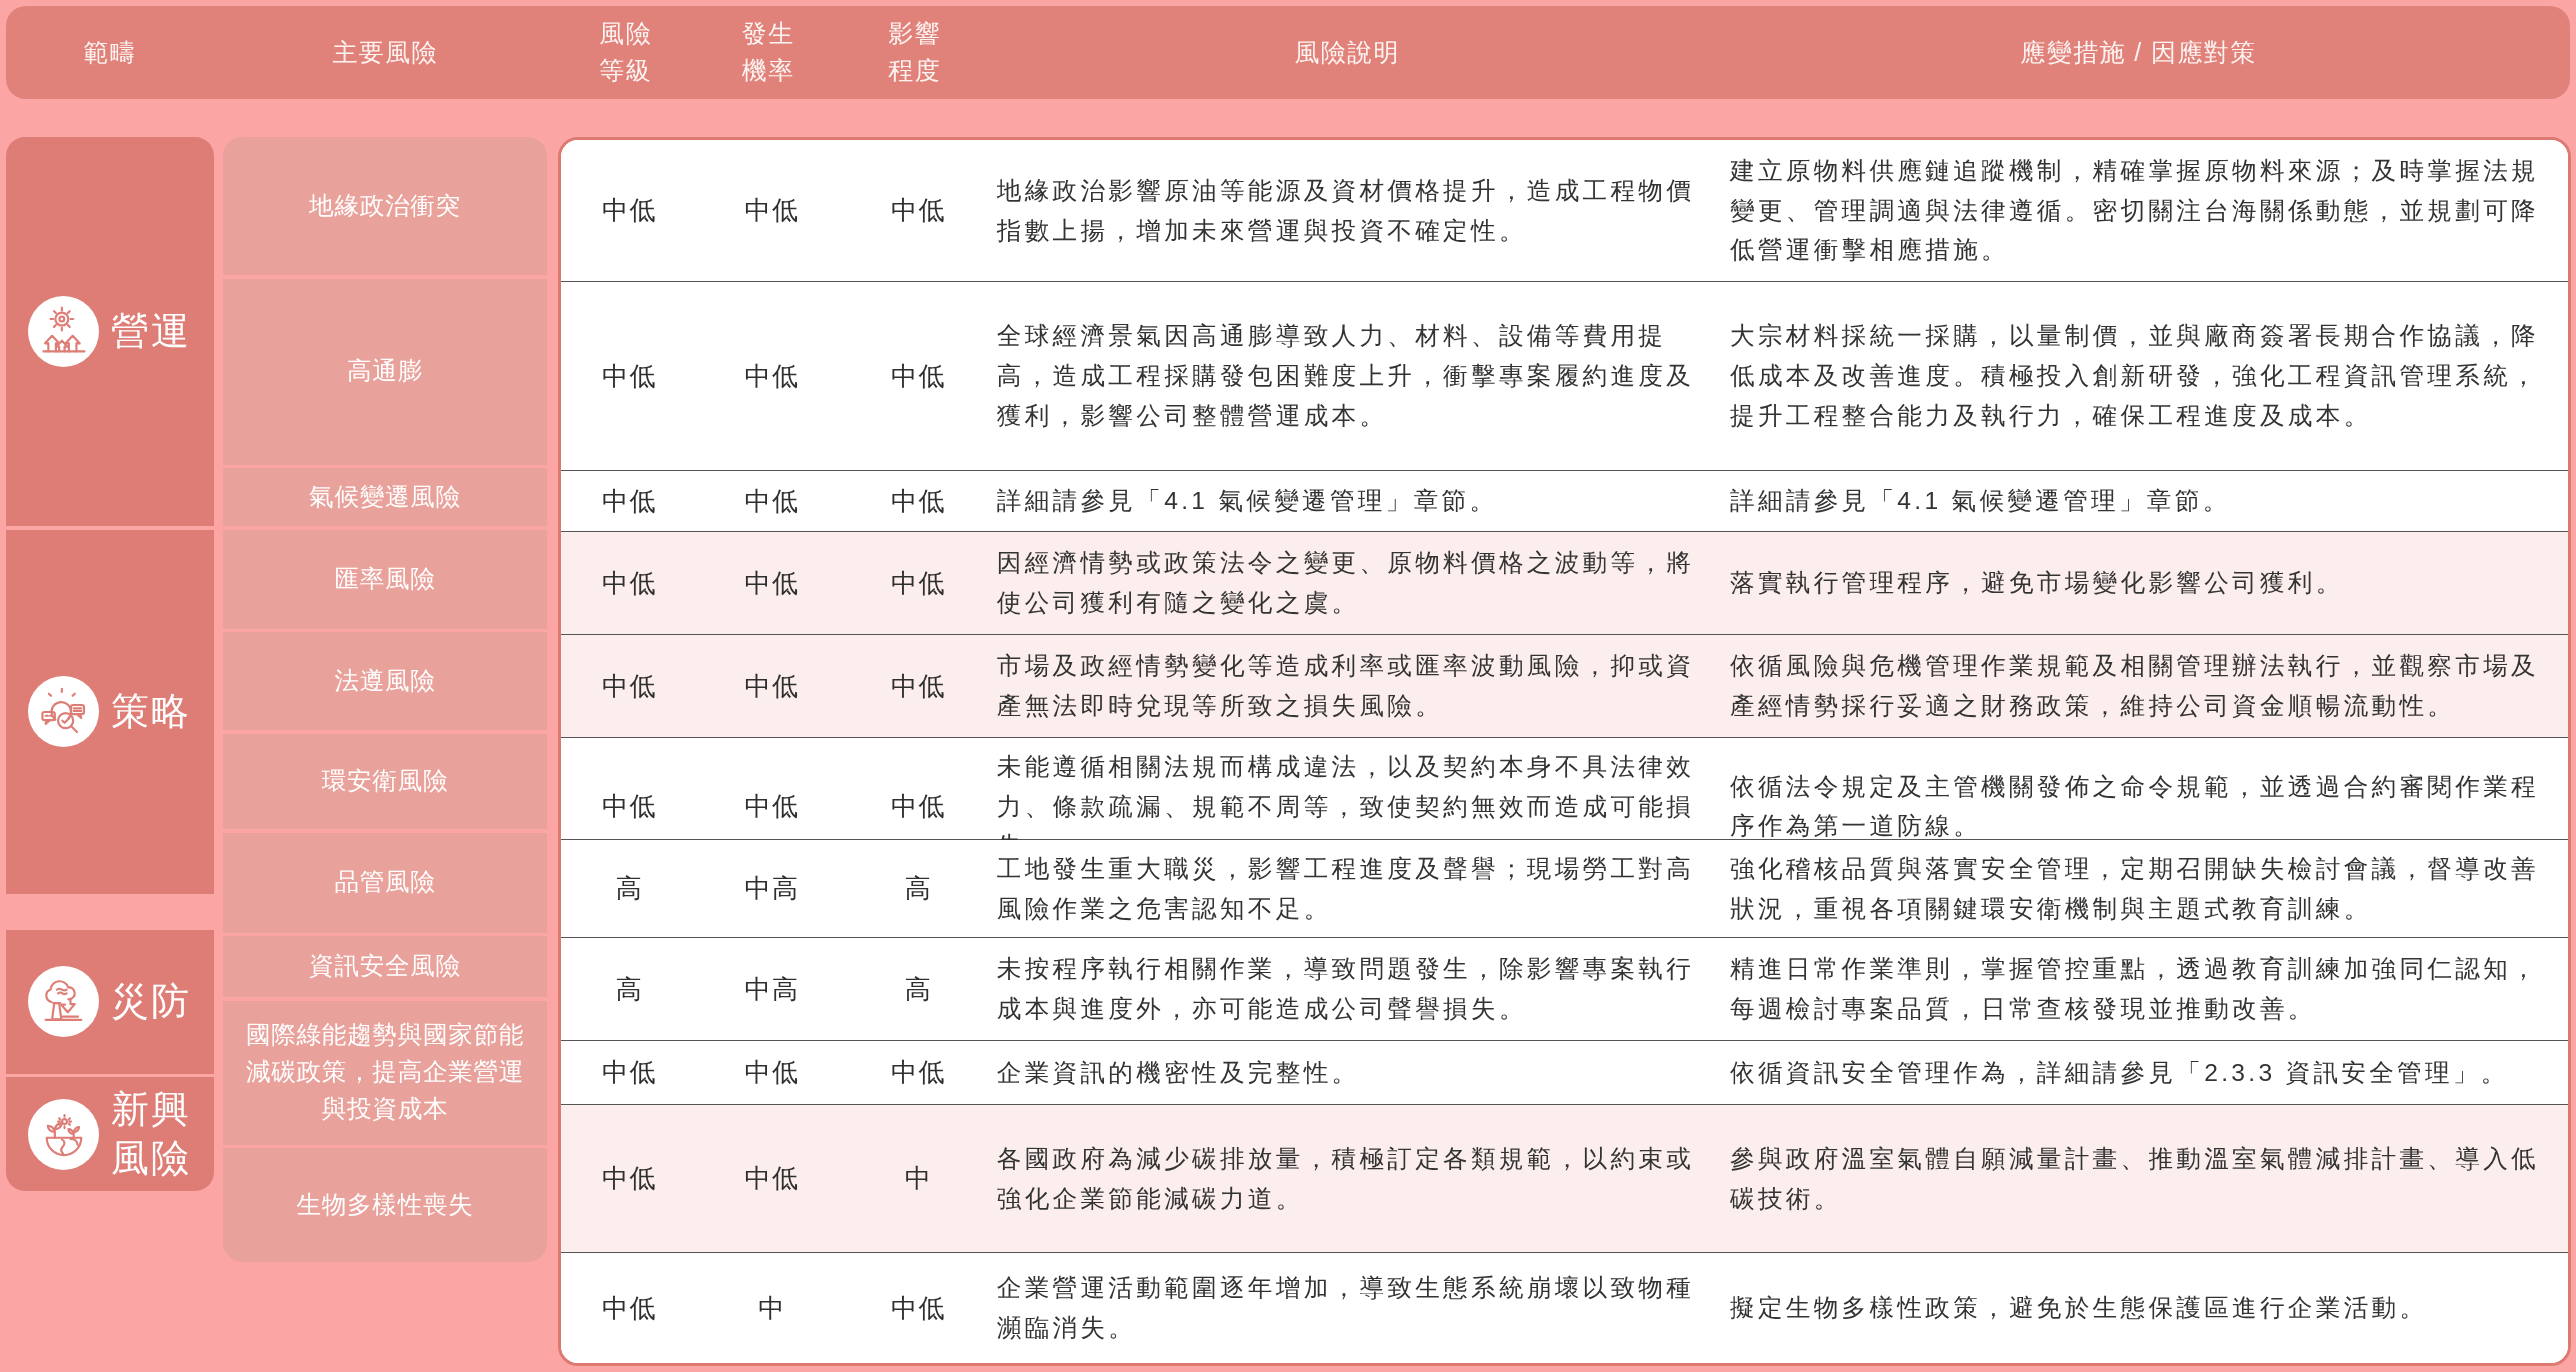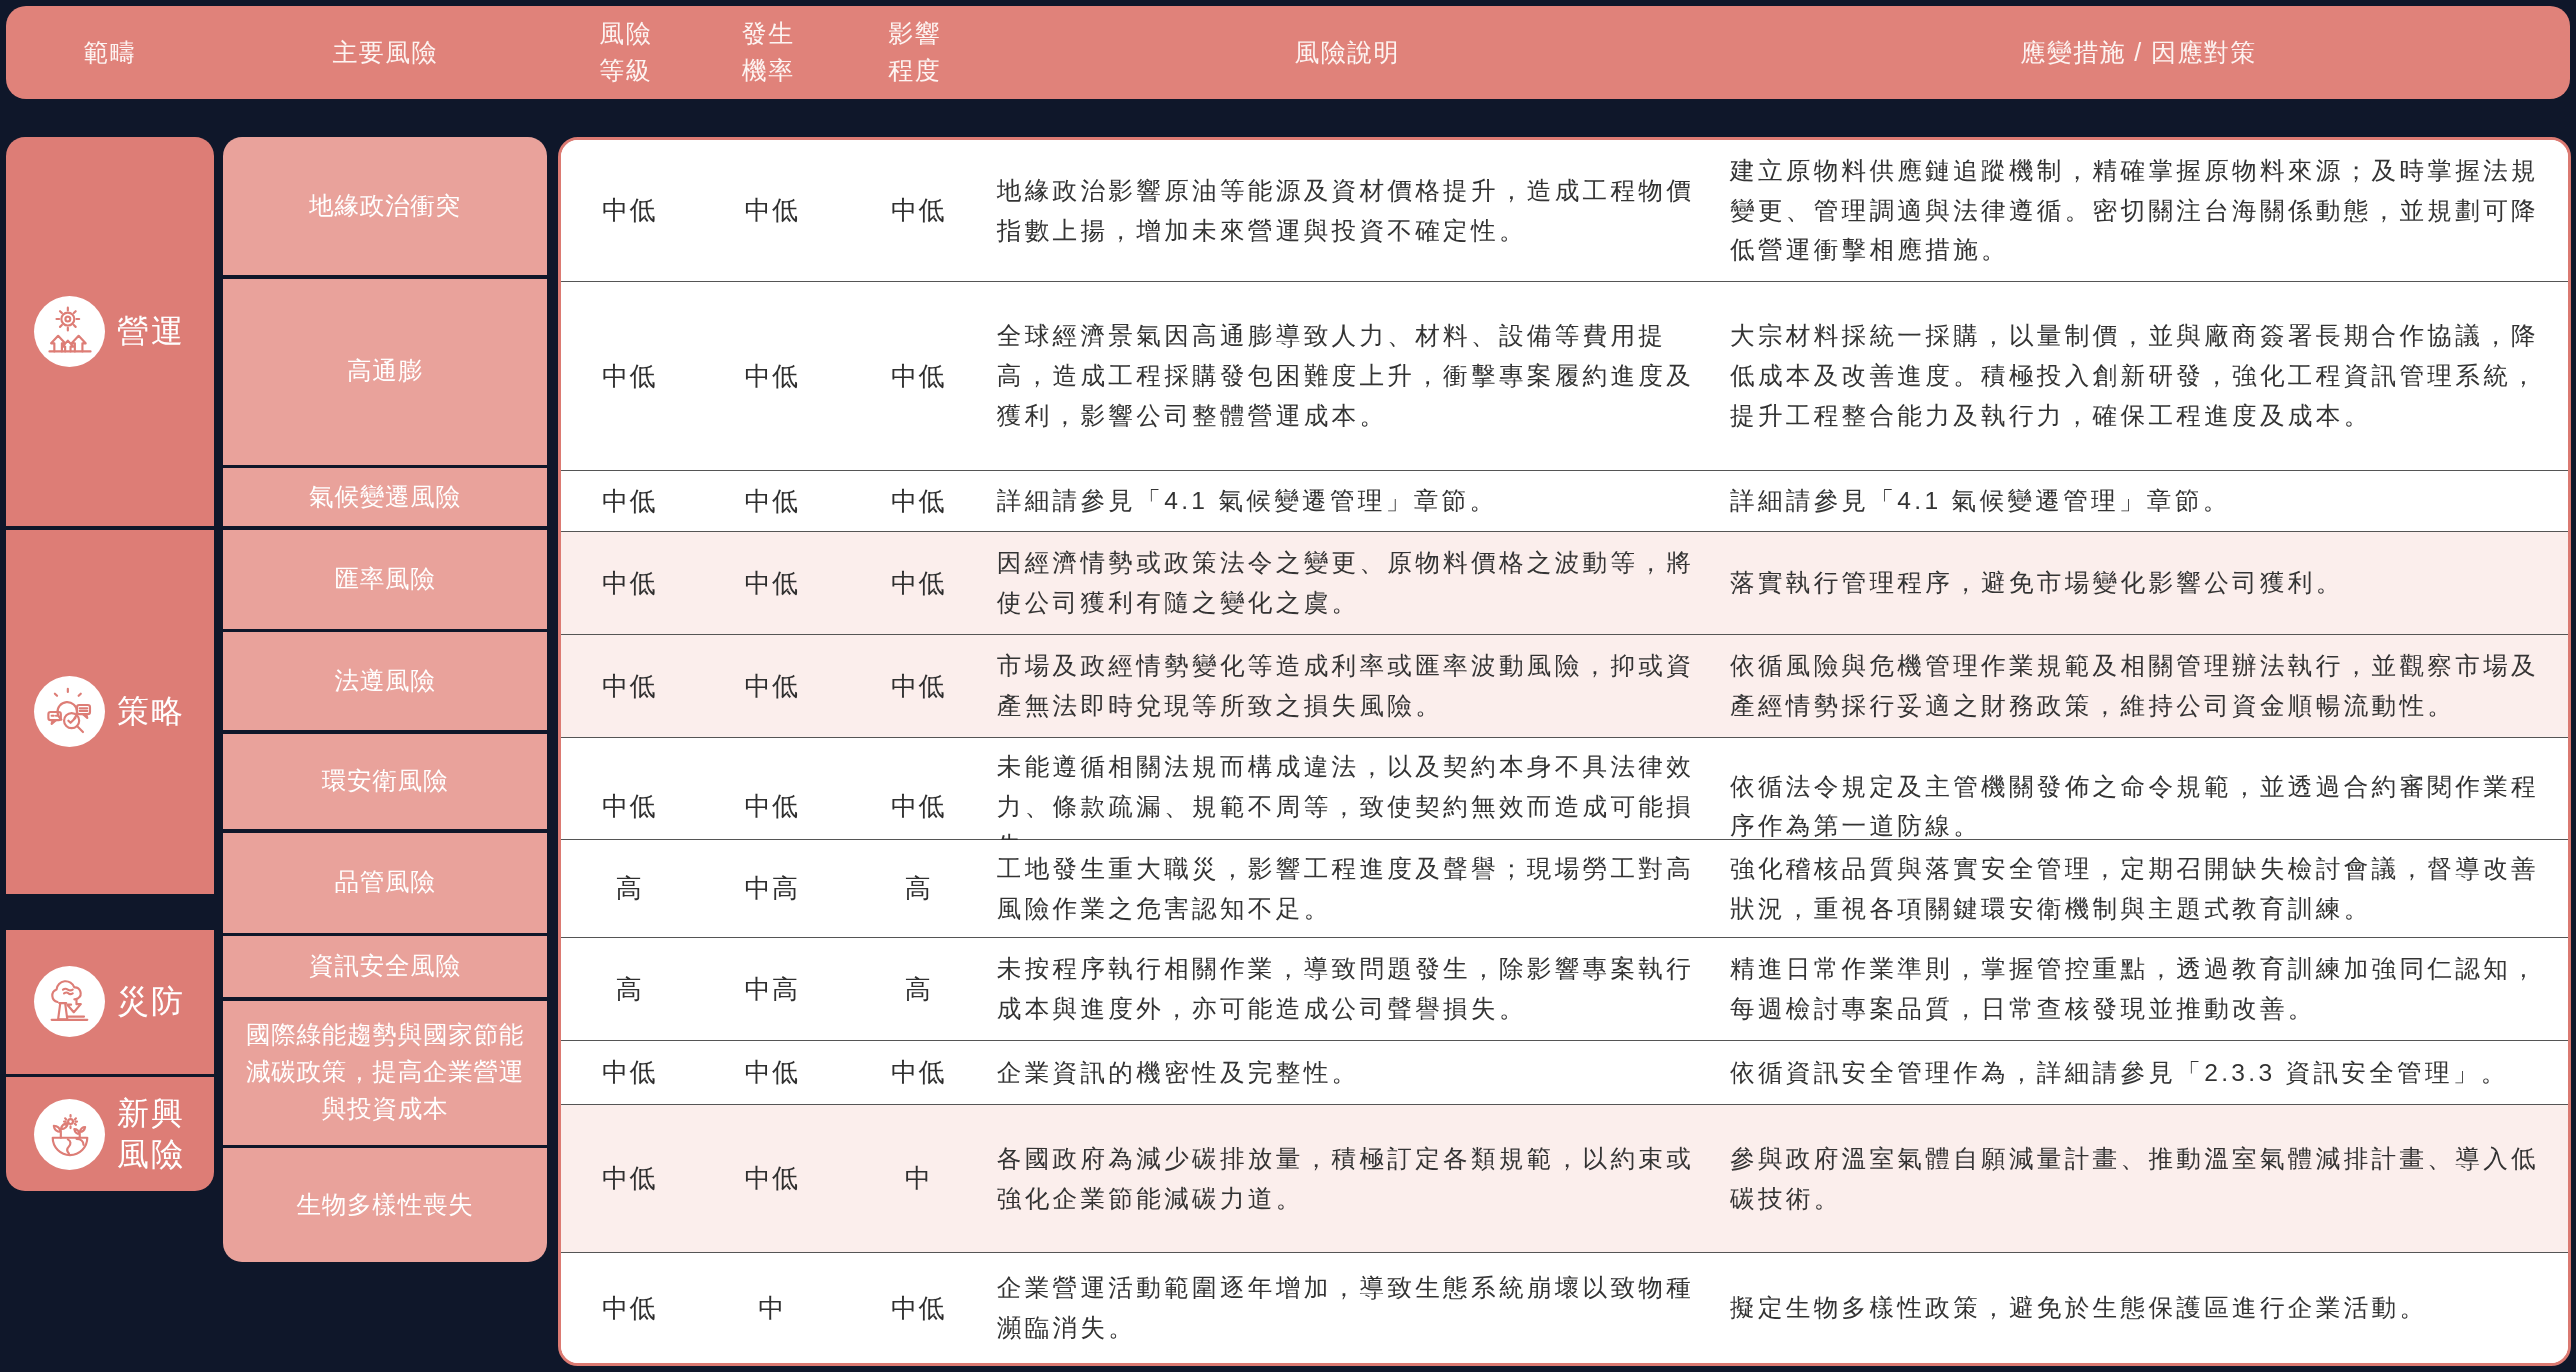--- a/index.html
+++ b/index.html
@@ -1,19 +1,19 @@
 <!DOCTYPE html>
 <html style="font-size:11.6px"><head>
 <meta charset="utf-8">
 <style>
   html,body{margin:0;padding:0;background:#ffffff;}
   .page{
     position:relative;
     width:2576px;height:1373px;
-    background:#0f172a;
+    background:#fca5a5;
     font-family:"Liberation Sans",sans-serif;
     color:#333333;
     overflow:hidden;
   }
   
   .header-bar{
     position:absolute;left:5.8px;top:5.8px;
     width:2564px;height:93px;
     background:#e0827a;
     border-radius:20px;
@@ -25,21 +25,21 @@
     letter-spacing:1.4px;
   }
   .hcell{text-align:center;white-space:pre-line;line-height:1.5;}
   
   .cat-col{position:absolute;left:5.8px;top:137px;width:208px;}
   .cat-block{
     background:#dd7d76;
     display:flex;align-items:center;justify-content:center;
     gap:11.6px;color:#ffffff;
   }
-  .cat-label{font-size:32px;letter-spacing:2.2px;white-space:pre-line;line-height:1.3;}
+  .cat-label{font-size:38px;letter-spacing:2.2px;white-space:pre-line;line-height:1.3;}
   .cb1{height:389px;margin-bottom:3.6px;border-radius:19px 19px 0 0;}
   .cb2{height:202px;margin-bottom:3.6px;}
   .cb3{height:364px;margin-bottom:3.6px;}
   .cb4{height:144px;margin-bottom:3.6px;margin-top:36px;}
   .cb5{height:114px;border-radius:0 0 19px 19px;}
   .icon-circle{
     width:71px;height:71px;flex:none;
     background:#ffffff;border-radius:50%;
     display:flex;align-items:center;justify-content:center;
   }

